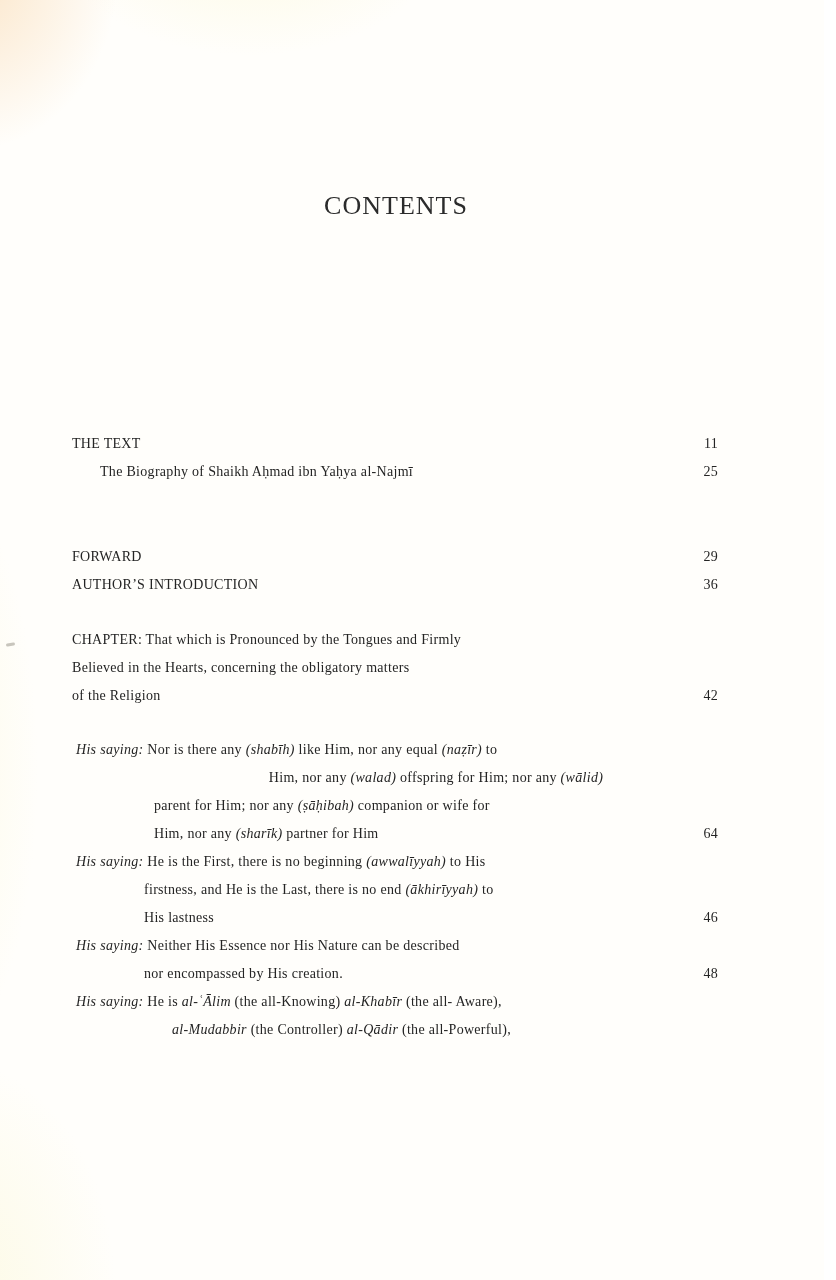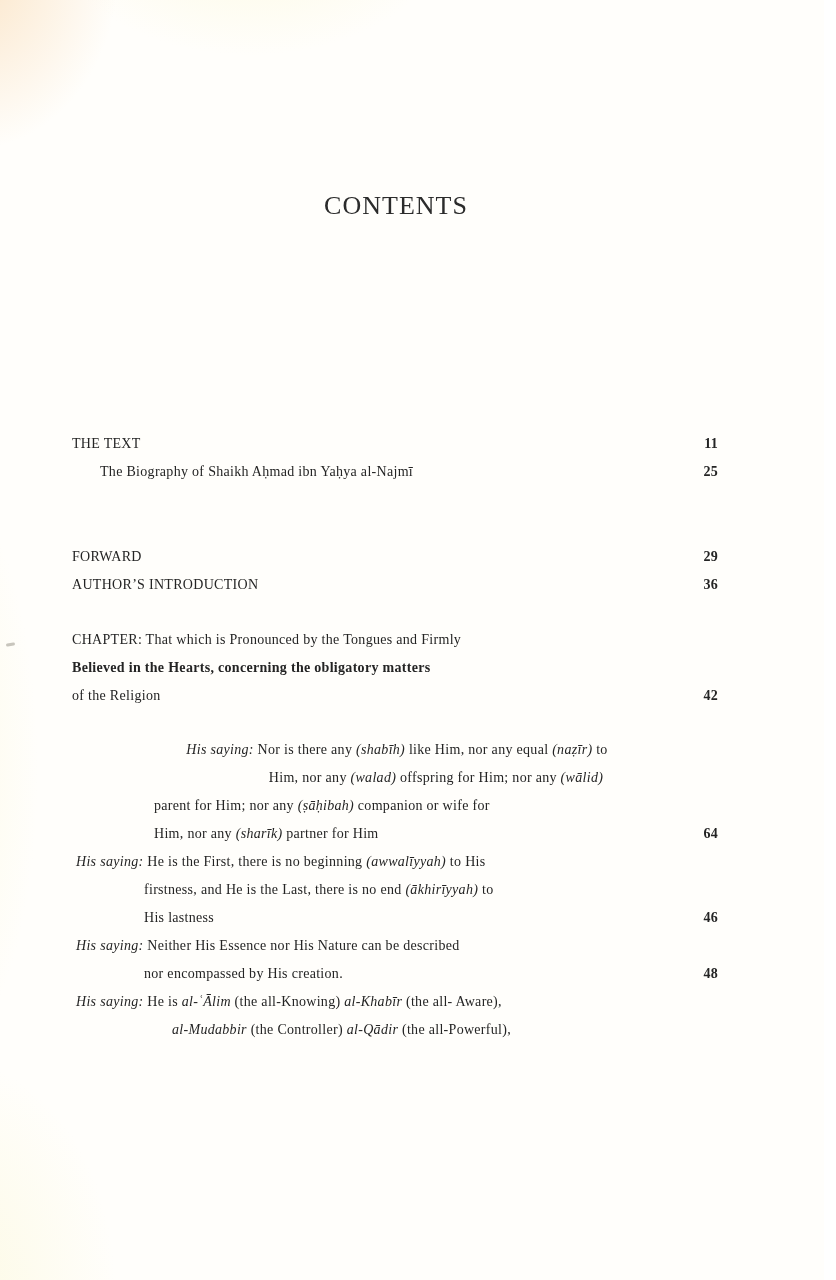--- a/index.html
+++ b/index.html
@@ -29,21 +29,21 @@
   }
   .toc {
     position: absolute;
     top: 430px; left: 72px; width: 646px;
     font-size: 14px;
     line-height: 28px;
     letter-spacing: 0.3px;
   }
   .line { display: flex; }
   .line .txt { flex: 1; }
-  .line .pg { text-align: left; padding-left: 10px; white-space: nowrap; font-weight: bold; }
+  .line .pg { text-align: left; padding-left: 10px; white-space: nowrap; }
   .line i { font-style: italic; }
   .speck {
     position: absolute;
     left: 6px; top: 643px;
     width: 9px; height: 3px;
     background: #9a978c;
     opacity: 0.55;
     border-radius: 2px;
     transform: rotate(-10deg);
   }
@@ -70,29 +70,29 @@
       </div>
       <div class="line">
         <div class="txt" style="padding-left: 0px;"><span>AUTHOR’S INTRODUCTION</span></div>
         <div class="pg">36</div>
       </div>
       <div style="height: 27px;"></div>
       <div class="line">
         <div class="txt" style="padding-left: 0px;"><span>CHAPTER: That which is Pronounced by the Tongues and Firmly</span></div>
       </div>
       <div class="line">
-        <div class="txt" style="padding-left: 0px; font-weight: bold;"><span>Believed in the Hearts, concerning the obligatory matters</span></div>
+        <div class="txt" style="padding-left: 0px;"><span>Believed in the Hearts, concerning the obligatory matters</span></div>
       </div>
       <div class="line">
         <div class="txt" style="padding-left: 0px;"><span>of the Religion</span></div>
         <div class="pg">42</div>
       </div>
       <div style="height: 26px;"></div>
       <div class="line">
-        <div class="txt" style="padding-left: 4px; text-align: center;"><i>His saying:</i><span> Nor is there any </span><i>(shabīh)</i><span> like Him, nor any equal </span><i>(naẓīr)</i><span> to</span></div>
+        <div class="txt" style="padding-left: 4px;"><i>His saying:</i><span> Nor is there any </span><i>(shabīh)</i><span> like Him, nor any equal </span><i>(naẓīr)</i><span> to</span></div>
       </div>
       <div class="line">
         <div class="txt" style="padding-left: 82px; text-align: center;"><span>Him, nor any </span><i>(walad)</i><span> offspring for Him; nor any </span><i>(wālid)</i></div>
       </div>
       <div class="line">
         <div class="txt" style="padding-left: 82px;"><span>parent for Him; nor any </span><i>(ṣāḥibah)</i><span> companion or wife for</span></div>
       </div>
       <div class="line">
         <div class="txt" style="padding-left: 82px;"><span>Him, nor any </span><i>(sharīk)</i><span> partner for Him</span></div>
         <div class="pg">64</div>

